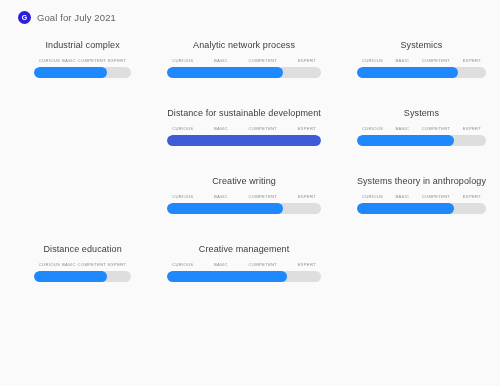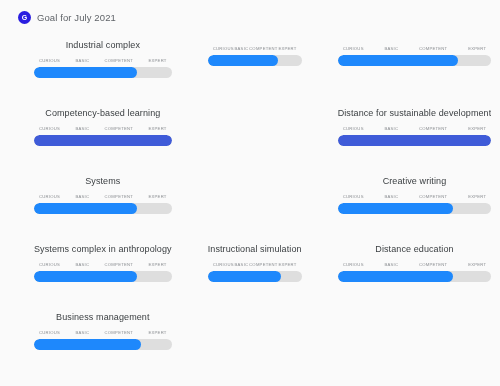--- a/index.html
+++ b/index.html
@@ -137,51 +137,41 @@
           <span class="scale-label">CURIOUS</span>
           <span class="scale-label">BASIC</span>
           <span class="scale-label">COMPETENT</span>
           <span class="scale-label">EXPERT</span>
         </div>
         <div class="track">
           <div class="fill" style="width: 75%; background: rgb(30, 136, 252);"></div>
         </div>
       </div>
       <div class="card">
-        <div class="scale">
-          <span class="scale-label">CURIOUS</span>
-          <span class="scale-label">BASIC</span>
-          <span class="scale-label">COMPETENT</span>
-          <span class="scale-label">EXPERT</span>
-        </div>
-        <div class="track">
-          <div class="fill" style="width: 75%; background: rgb(30, 136, 252);"></div>
-        </div>
-      </div>
-      <div class="card">
+        <div class="card-title">Analytic network process</div>
+        <div class="scale">
+          <span class="scale-label">CURIOUS</span>
+          <span class="scale-label">BASIC</span>
+          <span class="scale-label">COMPETENT</span>
+          <span class="scale-label">EXPERT</span>
+        </div>
+        <div class="track">
+          <div class="fill" style="width: 75%; background: rgb(30, 136, 252);"></div>
+        </div>
+      </div>
+      <div class="card">
+        <div class="card-title">Systemics</div>
         <div class="scale">
           <span class="scale-label">CURIOUS</span>
           <span class="scale-label">BASIC</span>
           <span class="scale-label">COMPETENT</span>
           <span class="scale-label">EXPERT</span>
         </div>
         <div class="track">
           <div class="fill" style="width: 78%; background: rgb(30, 136, 252);"></div>
-        </div>
-      </div>
-      <div class="card">
-        <div class="card-title">Competency-based learning</div>
-        <div class="scale">
-          <span class="scale-label">CURIOUS</span>
-          <span class="scale-label">BASIC</span>
-          <span class="scale-label">COMPETENT</span>
-          <span class="scale-label">EXPERT</span>
-        </div>
-        <div class="track">
-          <div class="fill" style="width: 100%; background: rgb(63, 91, 216);"></div>
         </div>
       </div>
       <div class="card empty">
         <div class="card-title"></div>
         <div class="scale">
           <span class="scale-label">CURIOUS</span>
           <span class="scale-label">BASIC</span>
           <span class="scale-label">COMPETENT</span>
           <span class="scale-label">EXPERT</span>
         </div>
@@ -227,62 +217,50 @@
           <span class="scale-label">CURIOUS</span>
           <span class="scale-label">BASIC</span>
           <span class="scale-label">COMPETENT</span>
           <span class="scale-label">EXPERT</span>
         </div>
         <div class="track">
           <div class="fill" style="width: 75%; background: rgb(30, 136, 252);"></div>
         </div>
       </div>
       <div class="card">
-        <div class="card-title">Systems complex in anthropology</div>
-        <div class="scale">
-          <span class="scale-label">CURIOUS</span>
-          <span class="scale-label">BASIC</span>
-          <span class="scale-label">COMPETENT</span>
-          <span class="scale-label">EXPERT</span>
-        </div>
-        <div class="track">
-          <div class="fill" style="width: 75%; background: rgb(30, 136, 252);"></div>
-        </div>
-      </div>
-      <div class="card">
-        <div class="card-title">Instructional simulation</div>
+        <div class="card-title">Systems theory in anthropology</div>
+        <div class="scale">
+          <span class="scale-label">CURIOUS</span>
+          <span class="scale-label">BASIC</span>
+          <span class="scale-label">COMPETENT</span>
+          <span class="scale-label">EXPERT</span>
+        </div>
+        <div class="track">
+          <div class="fill" style="width: 75%; background: rgb(30, 136, 252);"></div>
+        </div>
+      </div>
+      <div class="card">
+        <div class="card-title">Distance education</div>
+        <div class="scale">
+          <span class="scale-label">CURIOUS</span>
+          <span class="scale-label">BASIC</span>
+          <span class="scale-label">COMPETENT</span>
+          <span class="scale-label">EXPERT</span>
+        </div>
+        <div class="track">
+          <div class="fill" style="width: 75%; background: rgb(30, 136, 252);"></div>
+        </div>
+      </div>
+      <div class="card">
+        <div class="card-title">Creative management</div>
         <div class="scale">
           <span class="scale-label">CURIOUS</span>
           <span class="scale-label">BASIC</span>
           <span class="scale-label">COMPETENT</span>
           <span class="scale-label">EXPERT</span>
         </div>
         <div class="track">
           <div class="fill" style="width: 78%; background: rgb(30, 136, 252);"></div>
         </div>
       </div>
-      <div class="card">
-        <div class="card-title">Distance education</div>
-        <div class="scale">
-          <span class="scale-label">CURIOUS</span>
-          <span class="scale-label">BASIC</span>
-          <span class="scale-label">COMPETENT</span>
-          <span class="scale-label">EXPERT</span>
-        </div>
-        <div class="track">
-          <div class="fill" style="width: 75%; background: rgb(30, 136, 252);"></div>
-        </div>
-      </div>
-      <div class="card">
-        <div class="card-title">Business management</div>
-        <div class="scale">
-          <span class="scale-label">CURIOUS</span>
-          <span class="scale-label">BASIC</span>
-          <span class="scale-label">COMPETENT</span>
-          <span class="scale-label">EXPERT</span>
-        </div>
-        <div class="track">
-          <div class="fill" style="width: 78%; background: rgb(30, 136, 252);"></div>
-        </div>
-      </div>
     </div>
 
 </div>
 
 </body></html>

